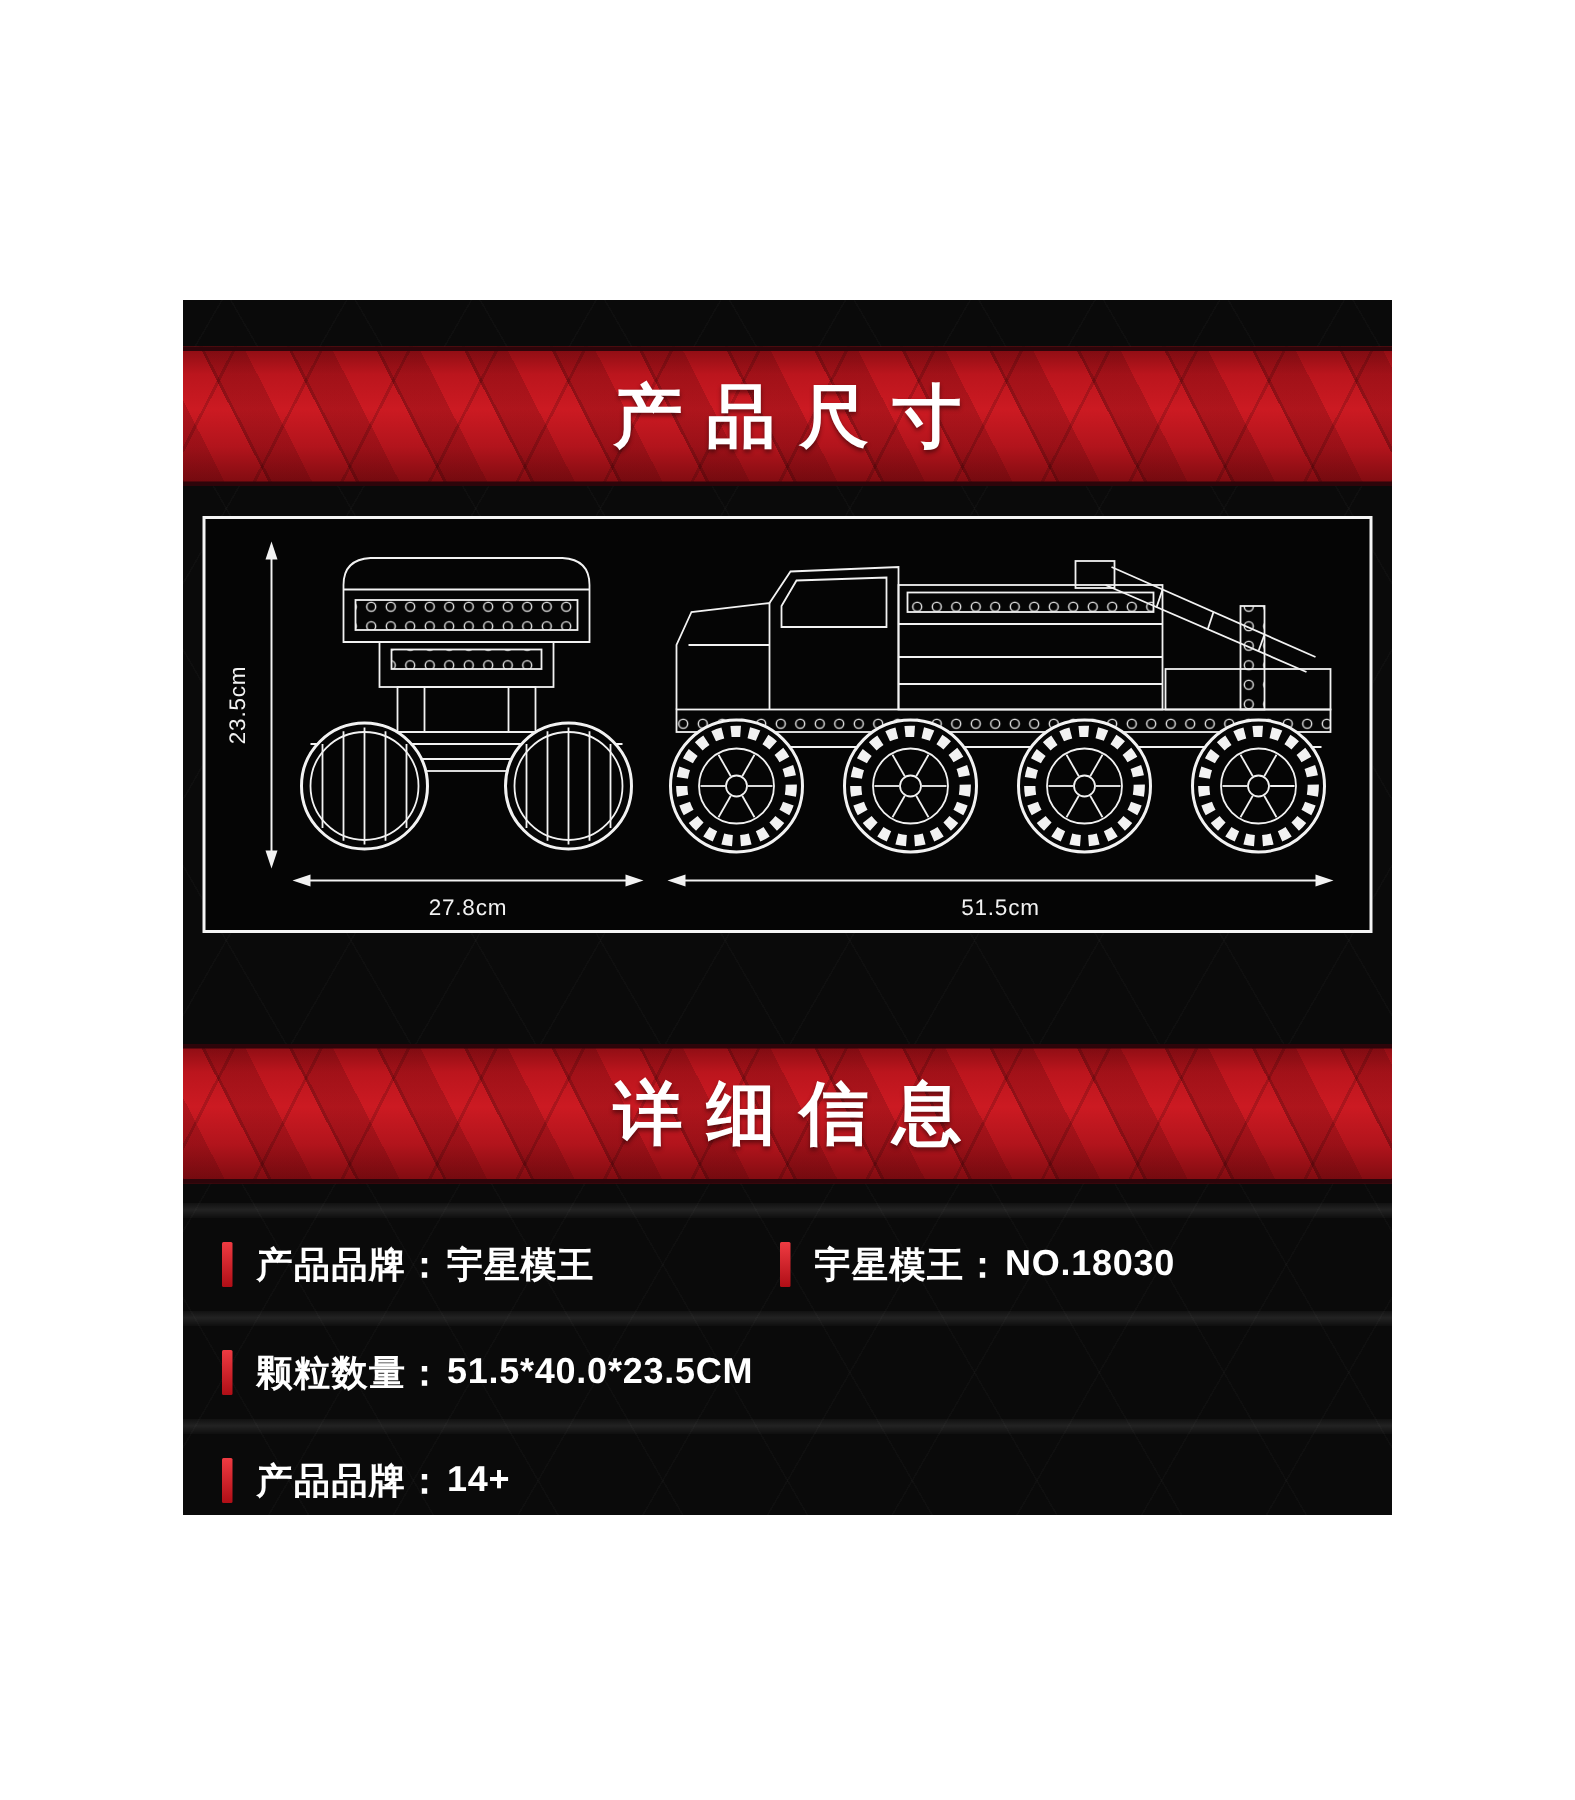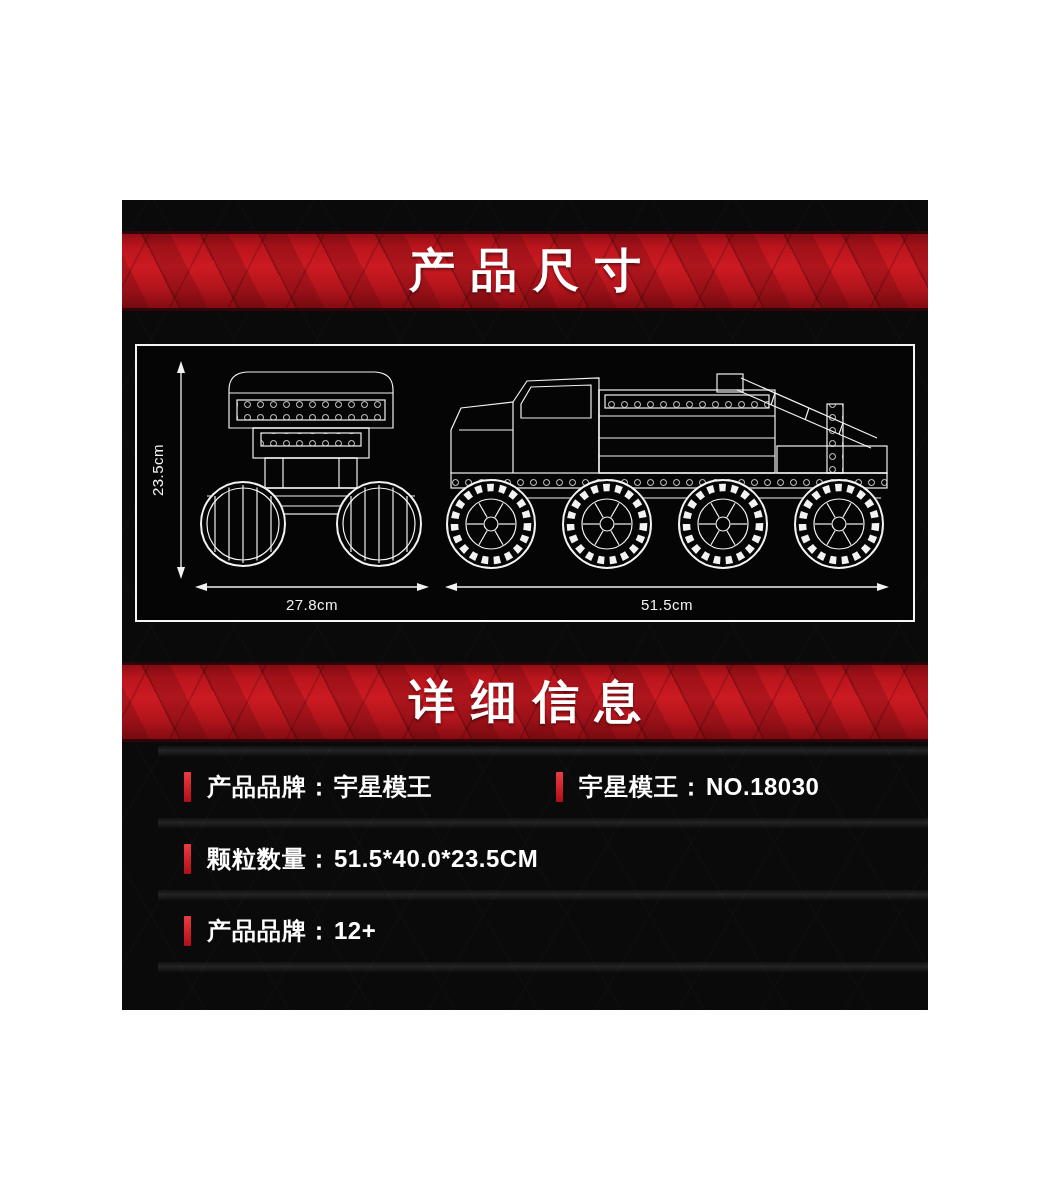--- a/index.html
+++ b/index.html
@@ -13,47 +13,47 @@
     position:absolute; left:122px; top:200px; width:806px; height:810px;
     background:#0a0a0a;
   }
   .panel::before {
     content:""; position:absolute; inset:0; pointer-events:none;
     background-image:
       repeating-linear-gradient(60deg, rgba(255,255,255,0.02) 0 1px, transparent 1px 72px),
       repeating-linear-gradient(-60deg, rgba(255,255,255,0.02) 0 1px, transparent 1px 72px);
   }
   .banner {
-    position:absolute; left:0; width:100%; height:80px;
+    position:absolute; left:0; width:100%; height:93px;
     display:flex; align-items:center; justify-content:center;
     background-image:
       repeating-linear-gradient(63deg, rgba(0,0,0,0.16) 0 2px, rgba(0,0,0,0) 2px 52px),
       repeating-linear-gradient(-63deg, rgba(0,0,0,0.16) 0 2px, rgba(0,0,0,0) 2px 52px),
       repeating-linear-gradient(63deg, rgba(70,4,8,0.22) 0 26px, rgba(0,0,0,0) 26px 52px),
       linear-gradient(180deg, #8a0d13 0%, #bb151d 20%, #cc1a22 45%, #b2141c 72%, #7c0b10 100%);
     box-shadow: inset 0 3px 0 #2d050a, inset 0 -3px 0 #2d050a;
   }
   .banner-dimensions { top:31px; }
-  .banner-details { top:462px; }
+  .banner-details { top:496px; }
   .banner-title {
     color:#ffffff; font-size:46px; font-weight:700;
     letter-spacing:16px; padding-left:16px;
     text-shadow:0 2px 3px rgba(0,0,0,0.45);
     white-space:nowrap;
   }
   .diagram-box {
     position:absolute; left:13px; top:144px; width:780px; height:278px;
     border:2px solid #f5f5f5; background:#050505;
   }
   .diagram-box svg { display:block; width:100%; height:100%; }
   .dimtext {
     fill:#f2f2f2; font-size:15px; letter-spacing:0.5px;
     font-family:"Liberation Sans","DejaVu Sans",sans-serif;
   }
-  .details { position:absolute; left:0; top:546px; width:100%;margin-left:36px; }
+  .details { position:absolute; left:0; top:602px; width:100%; }
   .divider {
     height:10px;
     background:linear-gradient(180deg, rgba(255,255,255,0.03), rgba(255,255,255,0.10) 45%, rgba(255,255,255,0.02));
   }
   .detail-row { height:62px; display:flex; align-items:center; padding-left:26px; }
   .detail-cell { display:flex; align-items:center; min-width:0; }
   .detail-cell.left { width:372px; }
   .detail-cell.right { flex:1; }
   .accent-bar {
     width:7px; height:30px; margin-right:16px; border-radius:1px;
@@ -200,21 +200,21 @@
           <span class="detail-value">51.5*40.0*23.5CM</span>
         </div>
       </div>
 
       <div class="divider"></div>
 
       <div class="detail-row">
         <div class="detail-cell right">
           <span class="accent-bar"></span>
           <span class="detail-label">产品品牌：</span>
-          <span class="detail-value">12+</span>
+          <span class="detail-value">14+</span>
         </div>
       </div>
 
       <div class="divider"></div>
     </div>
 
   </div>
 </div>
 
 </body></html>

